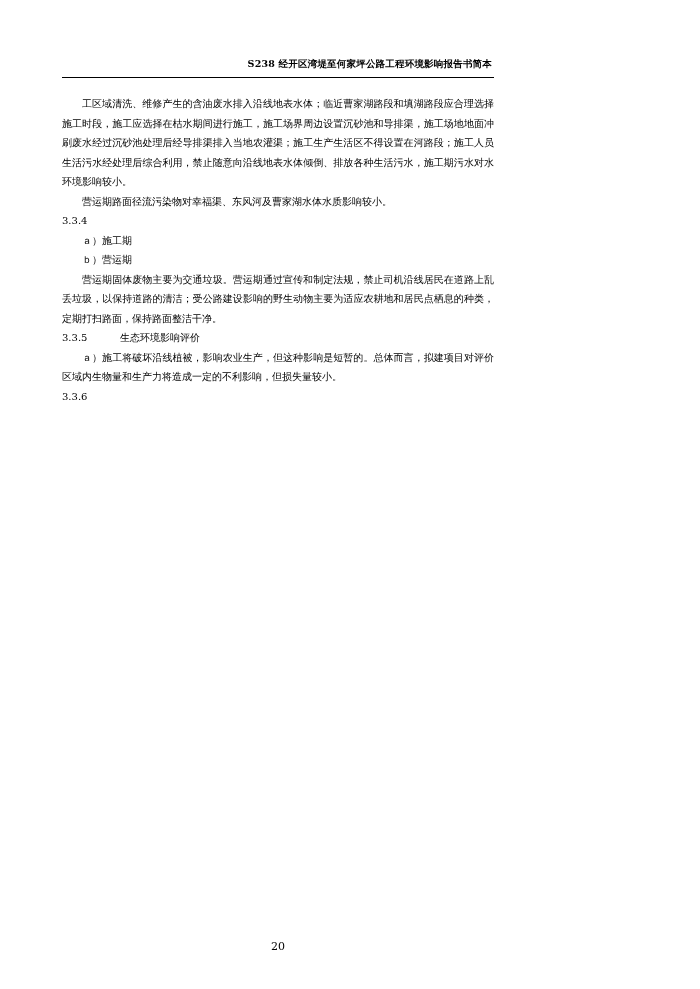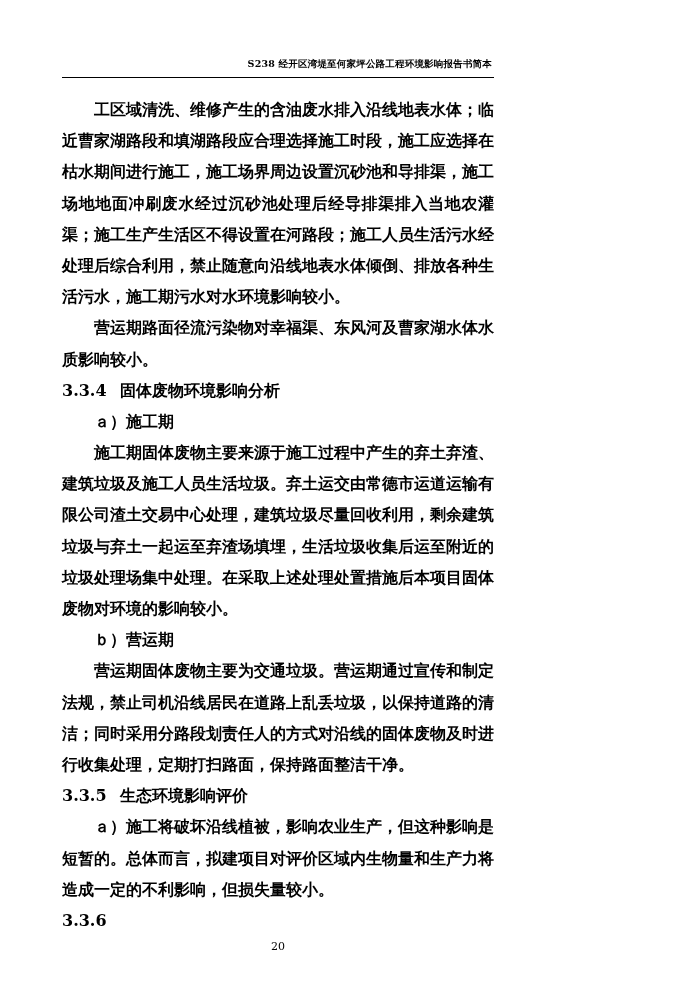--- a/index.html
+++ b/index.html
@@ -29,25 +29,24 @@
     letter-spacing: 0.2px;
     color: #000;
     padding-right: 2px;
     margin-bottom: 6px;
   }
   .header-rule {
     border-bottom: 1px solid #000;
     margin-bottom: 16px;
   }
   .body-text {
-    font-size: 16px;
+    font-size: 10px;
     line-height: 1.95;
     text-align: justify;
     text-justify: inter-ideograph;
-    font-weight: bold;
   }
   p {
     margin: 0;
   }
   .indent2 {
     text-indent: 2em;
   }
   .heading {
     display: flex;
     margin: 0;
@@ -81,28 +80,26 @@
   <div class="header">S238 经开区湾堤至何家坪公路工程环境影响报告书简本</div>
   <div class="header-rule"></div>
 
   <div class="body-text">
 
     <p class="indent2">工区域清洗、维修产生的含油废水排入沿线地表水体；临近曹家湖路段和填湖路段应合理选择施工时段，施工应选择在枯水期间进行施工，施工场界周边设置沉砂池和导排渠，施工场地地面冲刷废水经过沉砂池处理后经导排渠排入当地农灌渠；施工生产生活区不得设置在河路段；施工人员生活污水经处理后综合利用，禁止随意向沿线地表水体倾倒、排放各种生活污水，施工期污水对水环境影响较小。</p>
     <p class="indent2">营运期路面径流污染物对幸福渠、东风河及曹家湖水体水质影响较小。</p>
 
     <div class="heading">
       <span class="num">3.3.4</span>
-      <span class="txt">固体废物环境影响分析</span>
     </div>
 
     <p class="sub-label">ａ）施工期</p>
-    <p class="indent2">施工期固体废物主要来源于施工过程中产生的弃土弃渣、建筑垃圾及施工人员生活垃圾。弃土运交由常德市运道运输有限公司渣土交易中心处理，建筑垃圾尽量回收利用，剩余建筑垃圾与弃土一起运至弃渣场填埋，生活垃圾收集后运至附近的垃圾处理场集中处理。在采取上述处理处置措施后本项目固体废物对环境的影响较小。</p>
 
     <p class="sub-label">ｂ）营运期</p>
-    <p class="indent2">营运期固体废物主要为交通垃圾。营运期通过宣传和制定法规，禁止司机沿线居民在道路上乱丢垃圾，以保持道路的清洁；同时采用分路段划责任人的方式对沿线的固体废物及时进行收集处理，定期打扫路面，保持路面整洁干净。</p>
+    <p class="indent2">营运期固体废物主要为交通垃圾。营运期通过宣传和制定法规，禁止司机沿线居民在道路上乱丢垃圾，以保持道路的清洁；受公路建设影响的野生动物主要为适应农耕地和居民点栖息的种类，定期打扫路面，保持路面整洁干净。</p>
 
     <div class="heading">
       <span class="num">3.3.5</span>
       <span class="txt">生态环境影响评价</span>
     </div>
 
     <p class="indent2">ａ）施工将破坏沿线植被，影响农业生产，但这种影响是短暂的。总体而言，拟建项目对评价区域内生物量和生产力将造成一定的不利影响，但损失量较小。</p>
 
     <div class="heading">
       <span class="num">3.3.6</span>

